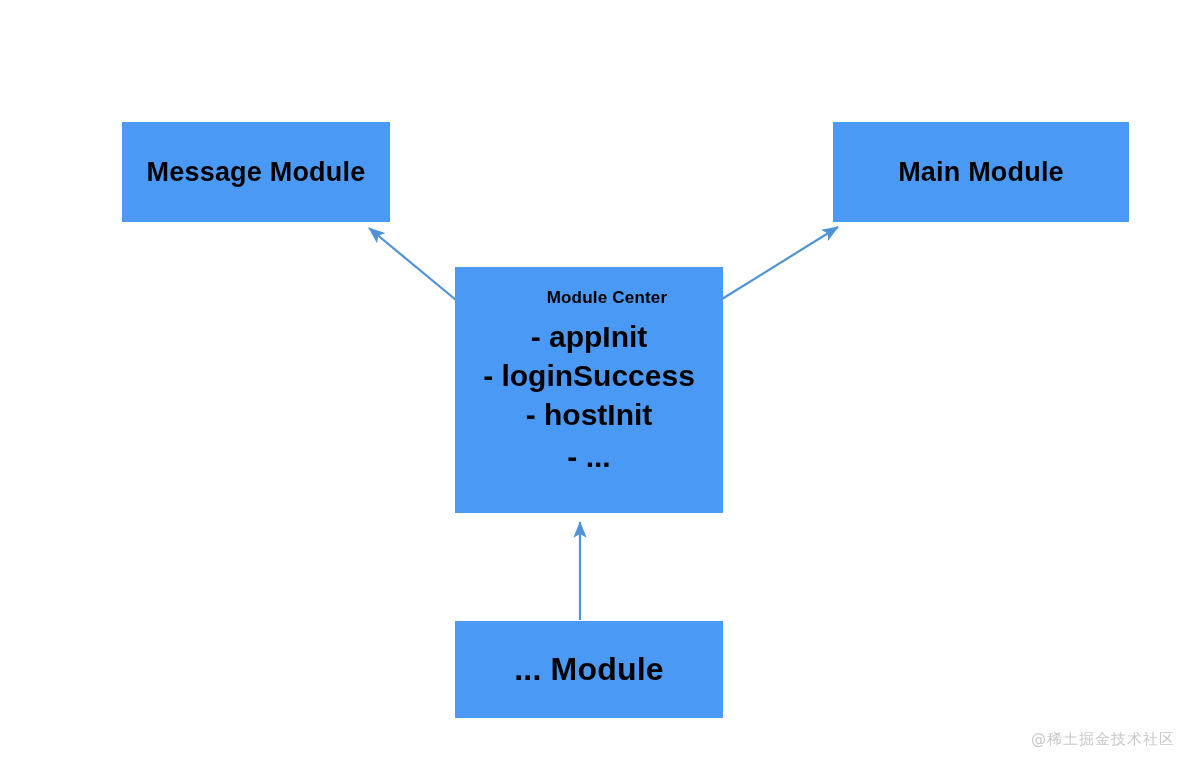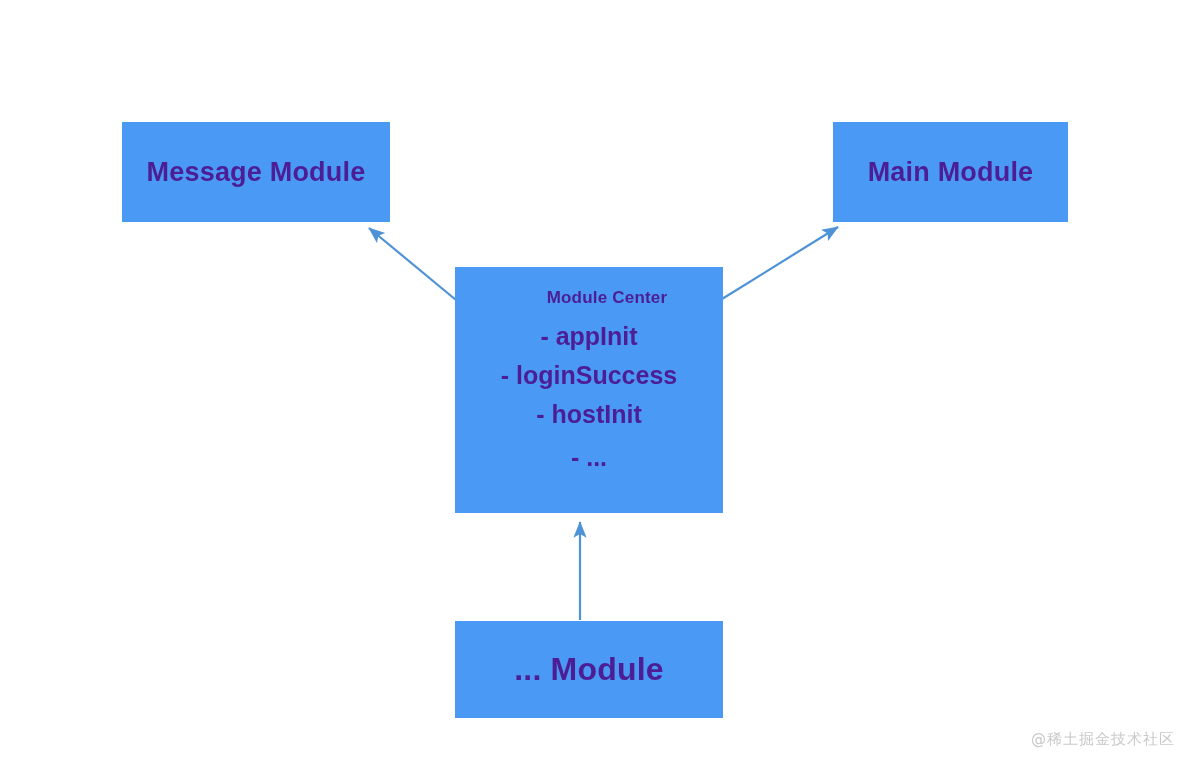--- a/index.html
+++ b/index.html
@@ -29,21 +29,21 @@
     height: 761px;
     pointer-events: none;
   }
   .node {
     position: absolute;
     background: #4a9af5;
     display: flex;
     flex-direction: column;
     align-items: center;
     justify-content: center;
-    color: #4c1d95;
+    color: #000000;
     text-align: center;
     box-sizing: border-box;
   }
   .node-title {
     font-weight: bold;
     letter-spacing: 0.2px;
     white-space: nowrap;
   }
   .node-line {
     font-weight: bold;
@@ -56,41 +56,41 @@
     top: 122px;
     width: 268px;
     height: 100px;
   }
   #node-message .node-title { font-size: 27px; }
 
   
   #node-main {
     left: 833px;
     top: 122px;
-    width: 235px;
+    width: 296px;
     height: 100px;
   }
   #node-main .node-title { font-size: 27px; }
 
   
   #node-center {
     left: 455px;
     top: 267px;
     width: 268px;
     height: 246px;
     justify-content: flex-start;
     padding-top: 12px;
   }
   #node-center .node-title {
     font-size: 17px;
     line-height: 38px;
     margin-left: 36px;
   }
   #node-center .node-line {
-    font-size: 25px;
+    font-size: 30px;
     line-height: 39px;
   }
   #node-center .node-line.ellipsis {
     line-height: 46px;
   }
 
   
   #node-other {
     left: 455px;
     top: 621px;

